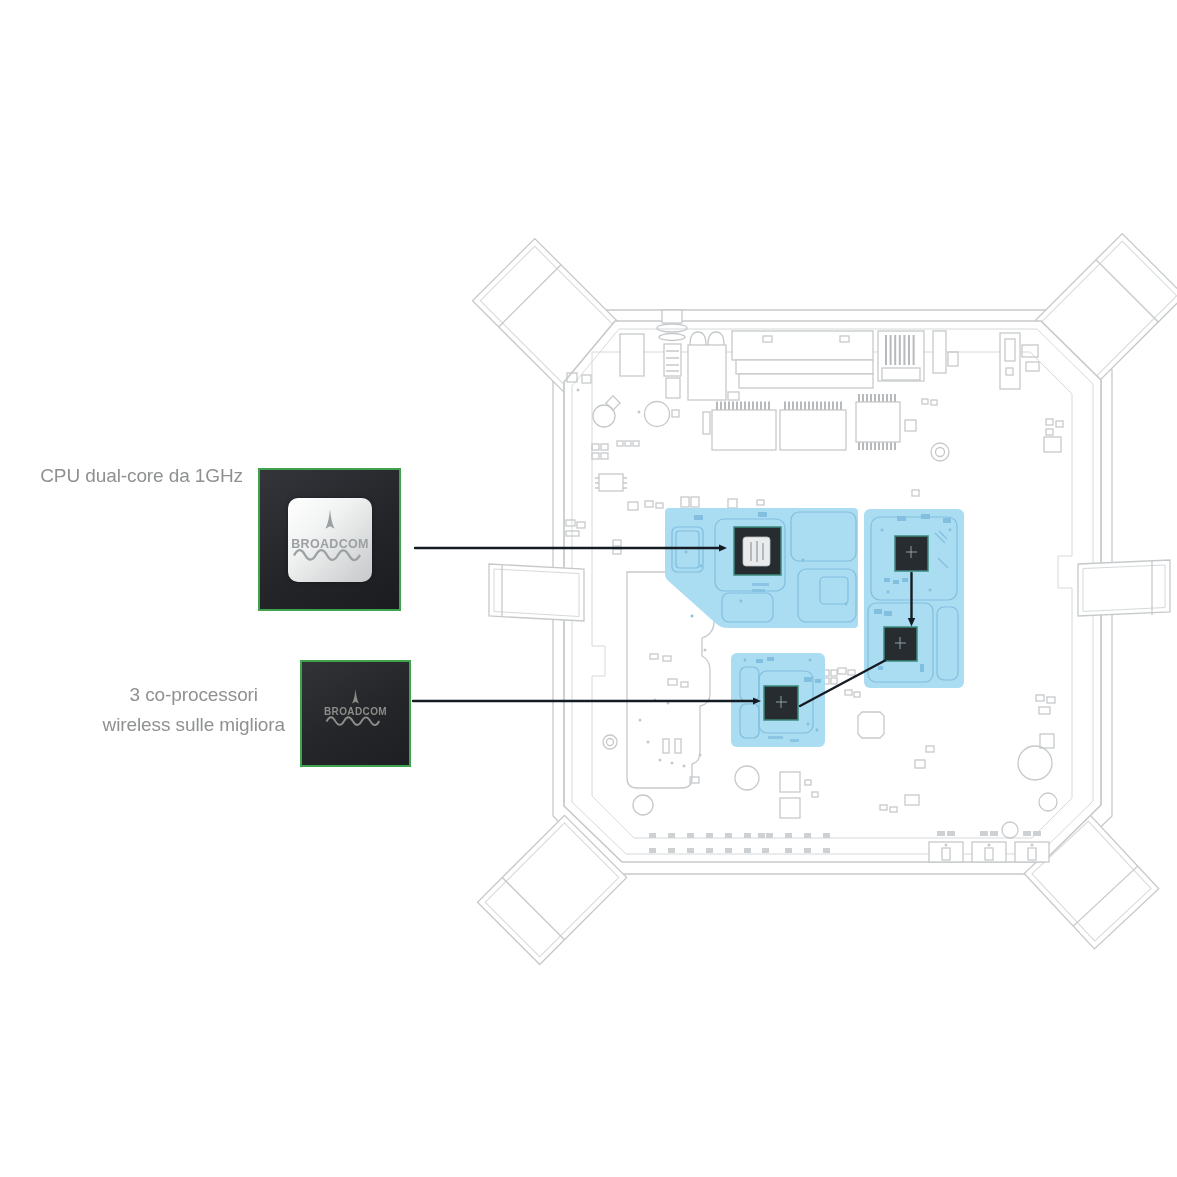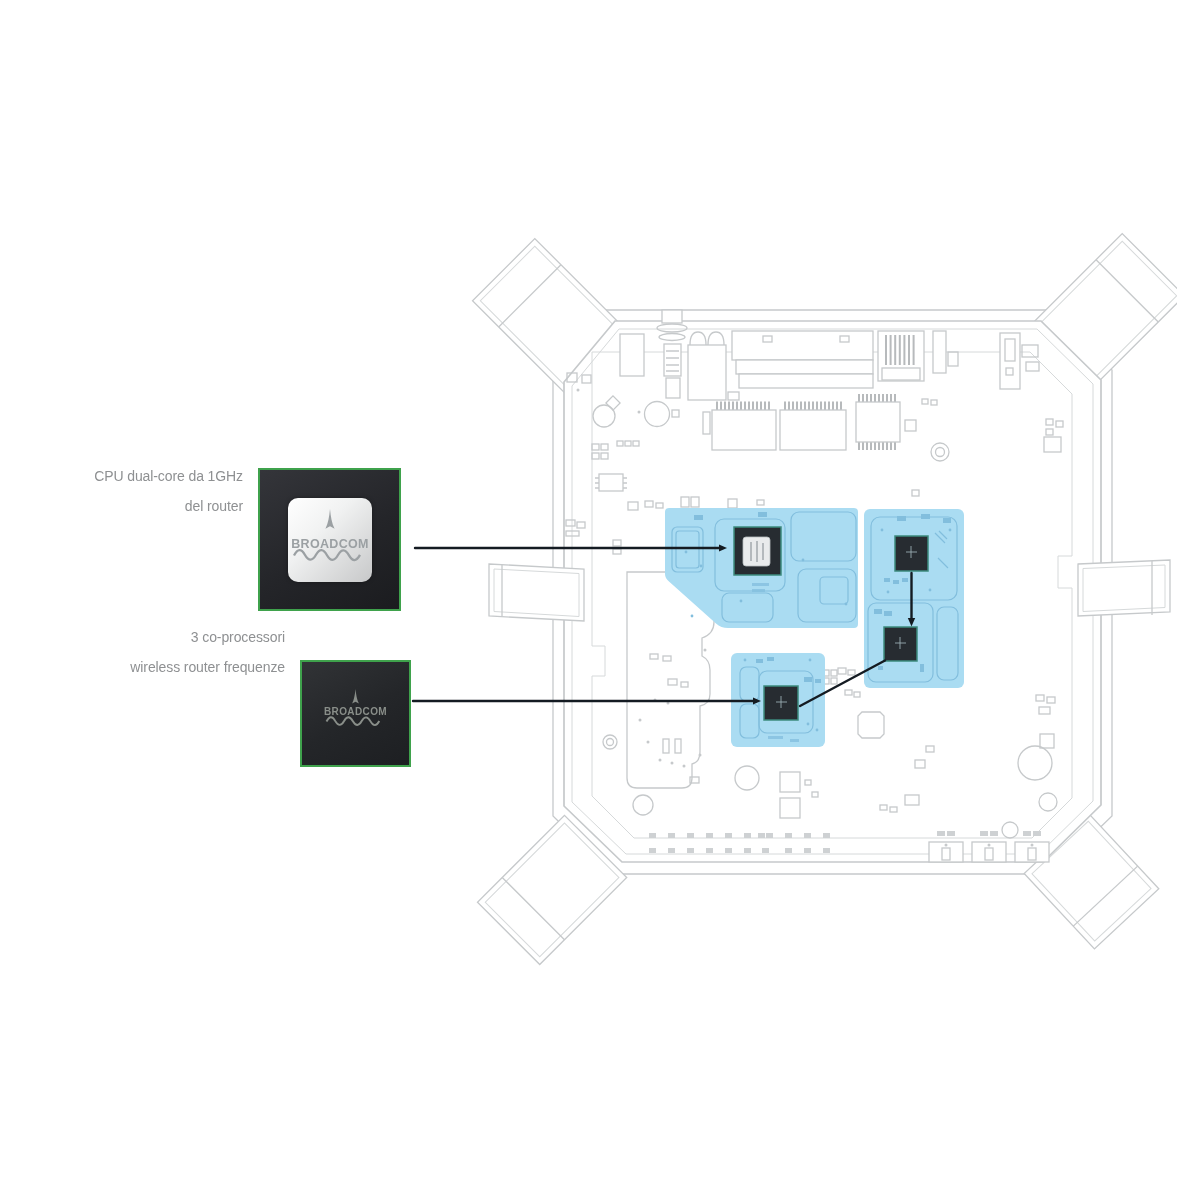--- a/index.html
+++ b/index.html
@@ -6,24 +6,24 @@
     --background:#ffffff; --text-gray:#8e9092; --art-gray:#c6c9cb;
     --highlight-blue:#aadcf2; --highlight-outline:#82bedd;
     --chip-green:#3fa24c; --chip-dark:#272c31; --connector-dark:#141b22;
   }
   *{margin:0;padding:0;box-sizing:border-box}
   html,body{background:var(--background);}
   #stage{position:relative;width:1177px;height:1177px;background:var(--background);
          font-family:"Liberation Sans",sans-serif;overflow:hidden;}
   #pcb{position:absolute;left:0;top:0;}
   
-  .note{position:absolute;text-align:right;color:var(--text-gray);
-        font-size:14px;line-height:30px;letter-spacing:-0.1px;white-space:nowrap;}
+  .note{position:absolute;text-align:center;color:var(--text-gray);
+        font-size:19px;line-height:30px;letter-spacing:-0.1px;white-space:nowrap;}
   #note-cpu{top:461px;right:934px;}
-  #note-coproc{top:622px;right:892px;}
+  #note-coproc{top:680px;right:892px;}
   
   .chipphoto{position:absolute;border:2px solid var(--chip-green);}
   #chip1{left:258px;top:468px;width:143px;height:143px;
          background:linear-gradient(150deg,#34353a 0%,#242529 55%,#1b1c1f 100%);}
   #chip1 .label{position:absolute;left:27.5px;top:27.5px;width:84px;height:84px;border-radius:10px;
          background:linear-gradient(135deg,#ffffff 0%,#f1f2f2 38%,#c7c8c9 100%);
          box-shadow:0 0 4px rgba(0,0,0,.35);}
   #chip2{left:300px;top:660px;width:111px;height:107px;
          background:linear-gradient(150deg,#313336 0%,#242629 52%,#1d1f22 100%);}
   .logo{position:absolute;left:0;top:0;}
@@ -356,26 +356,25 @@
       </g>
       <g>
         <line x1="911.5" y1="573" x2="911.5" y2="618" class="cline"></line>
         <path d="M907.8,618 L911.5,626.5 L915.2,618 Z" class="cfill"></path>
       </g>
     </g>
   </svg>
 
   <div class="note" id="note-cpu">
     <div>CPU dual-core da 1GHz</div>
-    <div>del router</div>
   </div>
 
   <div class="note" id="note-coproc">
     <div>3 co-processori</div>
-    <div>wireless router frequenze</div>
+    <div>wireless sulle migliora</div>
   </div>
 
   <div class="chipphoto" id="chip1">
     <div class="label">
       <svg class="logo" width="84" height="84" viewBox="0 0 84 84">
         <path d="M42,11 C41.2,19 40.2,25 37.4,30.8 L42,28.2 L46.6,30.8 C43.8,25 42.8,19 42,11 Z" fill="#9ba0a3"></path>
         <text x="42" y="49.5" font-size="12.5" letter-spacing="0.3" fill="#9ba0a3" text-anchor="middle">BROADCOM</text>
         <path d="M6,57.5 q5.5,-10.5 11,-0.5 q5.5,9.5 11,-0.2 q5.5,-9.5 11,0.4 q5.5,9.5 11,-0.2 q5.5,-9.5 11,0.4 q5.5,9.5 11,-0.5" stroke="#9ba0a3" stroke-width="2.3" fill="none"></path>
       </svg>
     </div>

